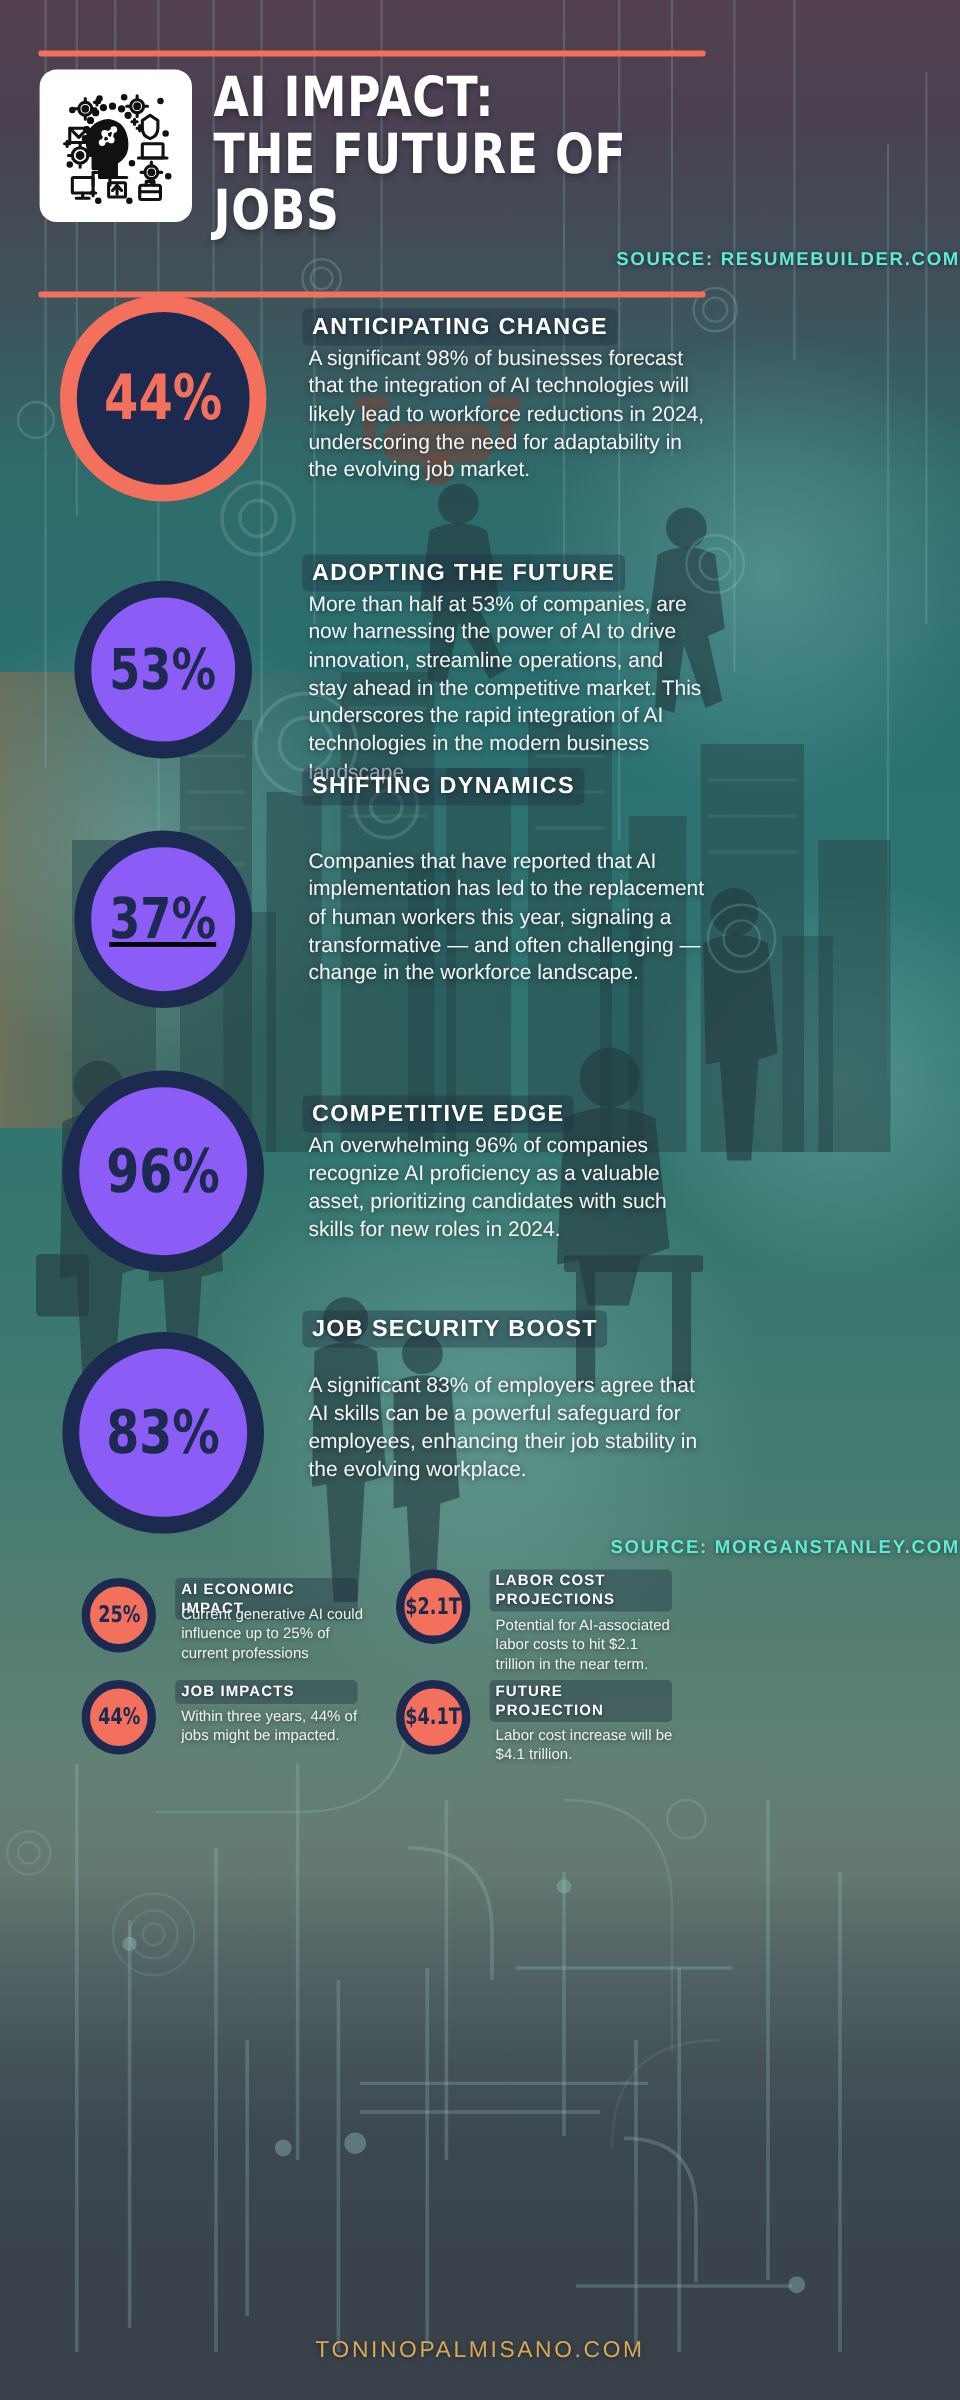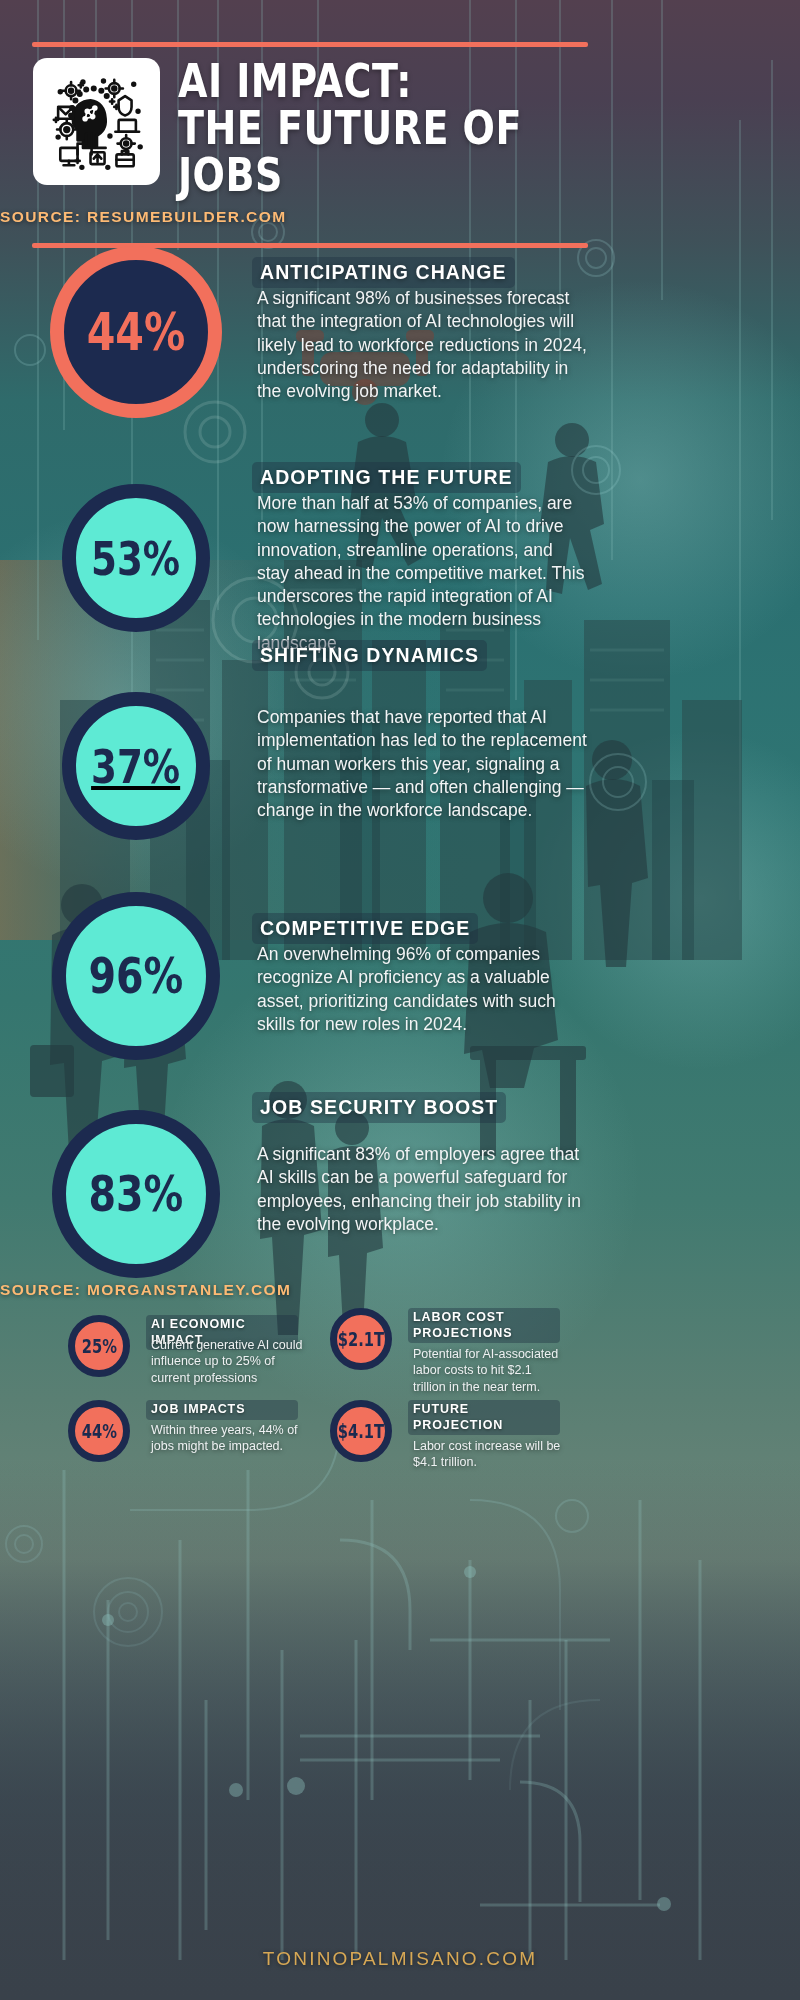--- a/index.html
+++ b/index.html
@@ -39,22 +39,22 @@
     font-family:"DejaVu Sans Condensed","Liberation Sans Narrow","Liberation Sans",sans-serif;
     font-weight:bold; font-size:46px; line-height:1.02;
     letter-spacing:0.5px;
     text-transform:uppercase;
     transform:scaleX(0.92); transform-origin:left top;
     text-shadow:0 2px 6px rgba(0,0,0,.35);
   }
   #title .l2 { display:block; }
 
   .source-line {
-    position:absolute; width:100%; text-align:left;
-    color:#fdba74; font-size:15.5px; font-weight:bold;
+    position:absolute; width:100%; text-align:right;
+    color:#5eead4; font-size:15.5px; font-weight:bold;
     letter-spacing:1.4px;
     text-shadow:0 1px 4px rgba(0,0,0,.5);
   }
   #source-1 { top:208px; }
   #source-2 { top:1281px; }
 
   
   .stat { position:absolute; }
   .circle {
     position:absolute; border-radius:50%;
@@ -62,21 +62,21 @@
   }
   .circle .num {
     font-family:"DejaVu Sans Condensed","Liberation Sans Narrow","Liberation Sans",sans-serif;
     font-weight:bold;
     transform:scaleX(0.88);
   }
   
   .circle.navy { background:#1c2a4f; border:14px solid #f2705c; }
   .circle.navy .num { color:#f2705c; }
   
-  .circle.coral { background:#5eead4; border:14px solid #1c2a4f; }
+  .circle.coral { background:#8b5cf6; border:14px solid #1c2a4f; }
   .circle.coral .num { color:#1c2a4f; }
 
   .blk-title {
     position:absolute;
     color:#ffffff; font-weight:bold; font-size:19.5px;
     letter-spacing:1.1px; text-transform:uppercase;
     background:rgba(30,48,64,.40);
     padding:4px 8px; border-radius:5px;
     text-shadow:0 1px 4px rgba(0,0,0,.45);
     white-space:nowrap;

